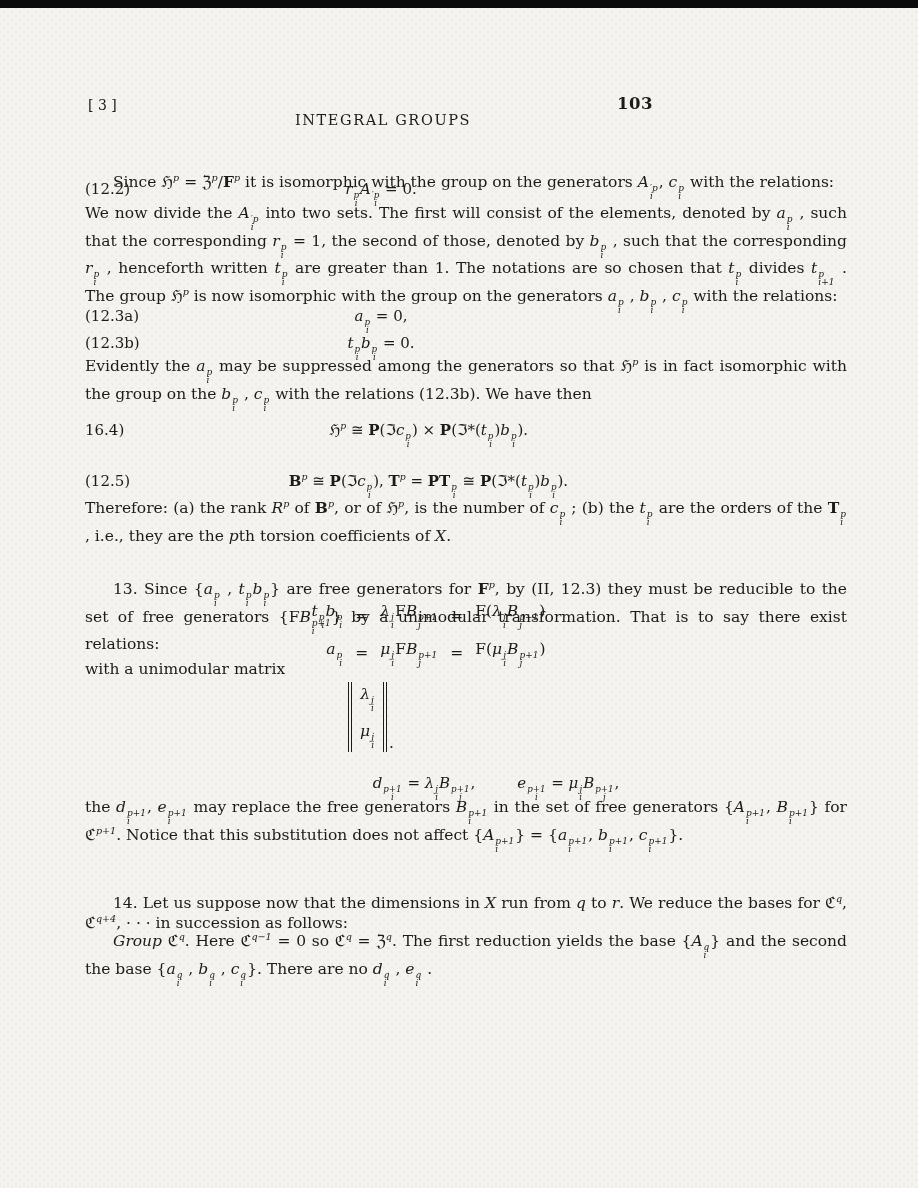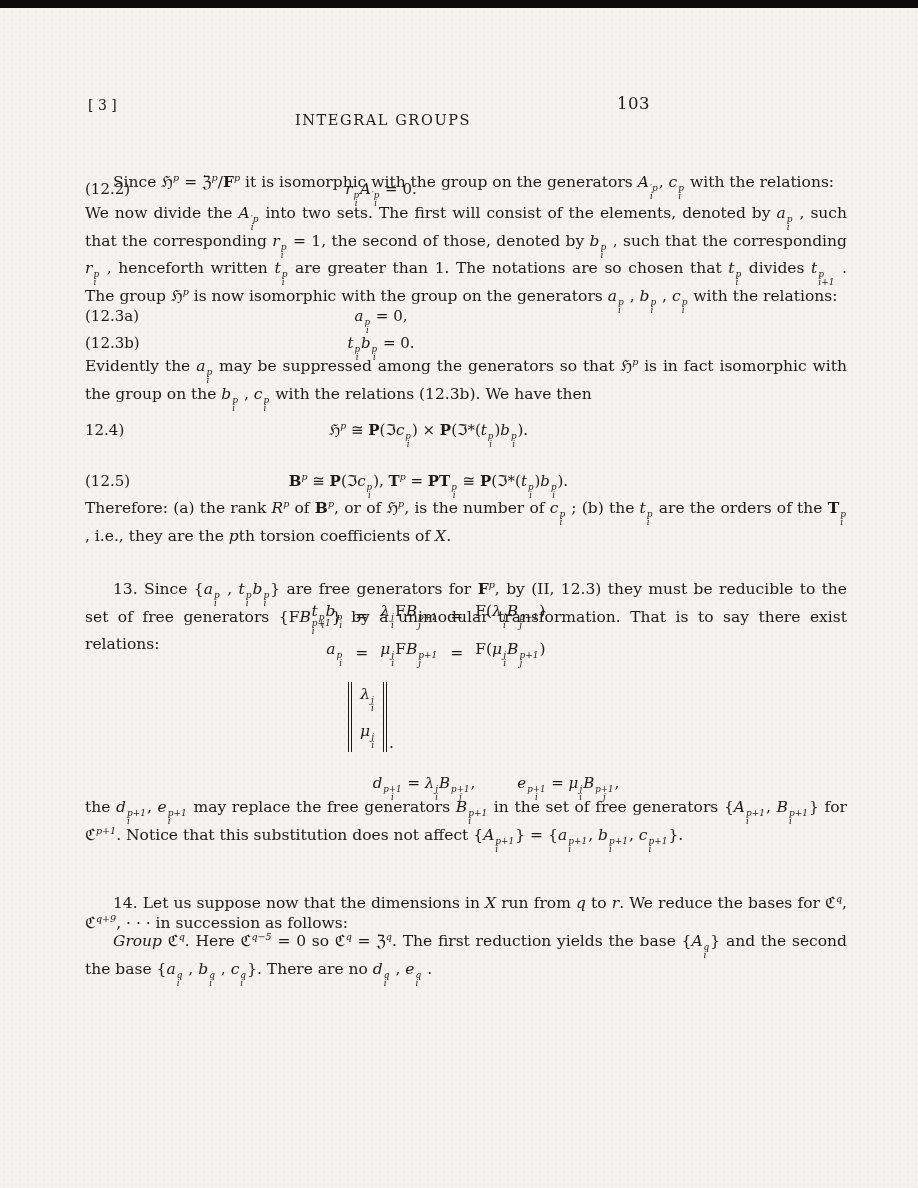--- a/index.html
+++ b/index.html
@@ -17,21 +17,21 @@
       radial-gradient(rgba(40,40,40,0.05) 0.9px, transparent 1.4px),
       radial-gradient(rgba(40,40,40,0.035) 0.9px, transparent 1.4px);
     background-size:8px 8px,8px 8px;
     background-position:0 0,4px 4px;
   }
   .topbar{position:absolute;top:0;left:0;width:918px;height:8px;background:#0b0b0b;}
 
   .hdr-left{position:absolute;top:97px;left:88px;font-size:14px;}
   .hdr-title{position:absolute;top:112px;left:383px;transform:translateX(-50%);
     font-size:14.5px;letter-spacing:1.6px;}
-  .hdr-page{position:absolute;top:94px;left:617px;font-size:16.5px;font-weight:400;letter-spacing:0.5px;}
+  .hdr-page{position:absolute;top:94px;left:617px;font-size:16.5px;font-weight:700;letter-spacing:0.5px;}
 
   .blk{
     position:absolute;left:85px;width:762px;
     font-size:15.5px;line-height:19.5px;text-align:justify;
   }
   .ind{text-indent:28px;margin-top:43px;}
 
   
   .eqrow{
     position:absolute;left:85px;width:762px;box-sizing:border-box;
@@ -165,21 +165,21 @@
         <span>i</span>
       </span> may be suppressed among the generators so that <span class="fkc">ℌ</span><sup class="m">p</sup> is in fact isomorphic with the group on the <i>b</i><span class="ss">
         <span>p</span>
         <span>i</span>
       </span> , <i>c</i><span class="ss">
         <span>p</span>
         <span>i</span>
       </span> with the relations (12.3b).  We have then</div>
 
   <div class="eqrow" style="top:420px">
-    <span class="eqlabel">12.4)</span>
+    <span class="eqlabel">16.4)</span>
     <span class="eqf"><span class="fkc">ℌ</span><sup class="m">p</sup> ≅ <b class="up">P</b>(<span class="fkc">ℑ</span><i>c</i><span class="ss">
           <span>p</span>
           <span>i</span>
         </span>) × <b class="up">P</b>(<span class="fkc">ℑ</span>*(<i>t</i><span class="ss">
           <span>p</span>
           <span>i</span>
         </span>)<i>b</i><span class="ss">
           <span>p</span>
           <span>i</span>
         </span>).</span>
@@ -274,20 +274,21 @@
                 <span>j</span>
                 <span>i</span>
               </span><i>B</i><span class="ss">
                 <span>p+1</span>
                 <span>j</span>
               </span>)</td>
       </tr>
     </tbody></table>
   </div>
 
+  <div class="blk" style="top:660px">with a unimodular matrix</div>
 
   <div class="matrow" style="top:682px">
     <span class="mat">
       <span class="mbar"></span>
       <span class="mcol">
         <span><i>λ</i><span class="ss">
               <span>j</span>
               <span>i</span>
             </span></span>
         <span><i>μ</i><span class="ss">
@@ -345,23 +346,23 @@
         <span>p+1</span>
         <span>i</span>
       </span>, <i>b</i><span class="ss">
         <span>p+1</span>
         <span>i</span>
       </span>, <i>c</i><span class="ss">
         <span>p+1</span>
         <span>i</span>
       </span>}.</div>
 
-  <div class="blk ind" style="top:851px">14. Let us suppose now that the dimensions in <i>X</i> run from <i>q</i> to <i>r</i>.  We reduce the bases for <span class="fkc">ℭ</span><sup class="m">q</sup>, <span class="fkc">ℭ</span><sup class="m">q+9</sup>, · · · in succession as follows:</div>
-
-  <div class="blk ind" style="top:889px"><i>Group</i> <span class="fkc">ℭ</span><sup class="m">q</sup>.  Here <span class="fkc">ℭ</span><sup class="m">q−5</sup> = 0 so <span class="fkc">ℭ</span><sup class="m">q</sup> = <span class="fkc">ℨ</span><sup class="m">q</sup>.  The first reduction yields the base {<i>A</i><span class="ss">
+  <div class="blk ind" style="top:851px">14. Let us suppose now that the dimensions in <i>X</i> run from <i>q</i> to <i>r</i>.  We reduce the bases for <span class="fkc">ℭ</span><sup class="m">q</sup>, <span class="fkc">ℭ</span><sup class="m">q+4</sup>, · · · in succession as follows:</div>
+
+  <div class="blk ind" style="top:889px"><i>Group</i> <span class="fkc">ℭ</span><sup class="m">q</sup>.  Here <span class="fkc">ℭ</span><sup class="m">q−1</sup> = 0 so <span class="fkc">ℭ</span><sup class="m">q</sup> = <span class="fkc">ℨ</span><sup class="m">q</sup>.  The first reduction yields the base {<i>A</i><span class="ss">
         <span>q</span>
         <span>i</span>
       </span>} and the second the base {<i>a</i><span class="ss">
         <span>q</span>
         <span>i</span>
       </span> , <i>b</i><span class="ss">
         <span>q</span>
         <span>i</span>
       </span> , <i>c</i><span class="ss">
         <span>q</span>

